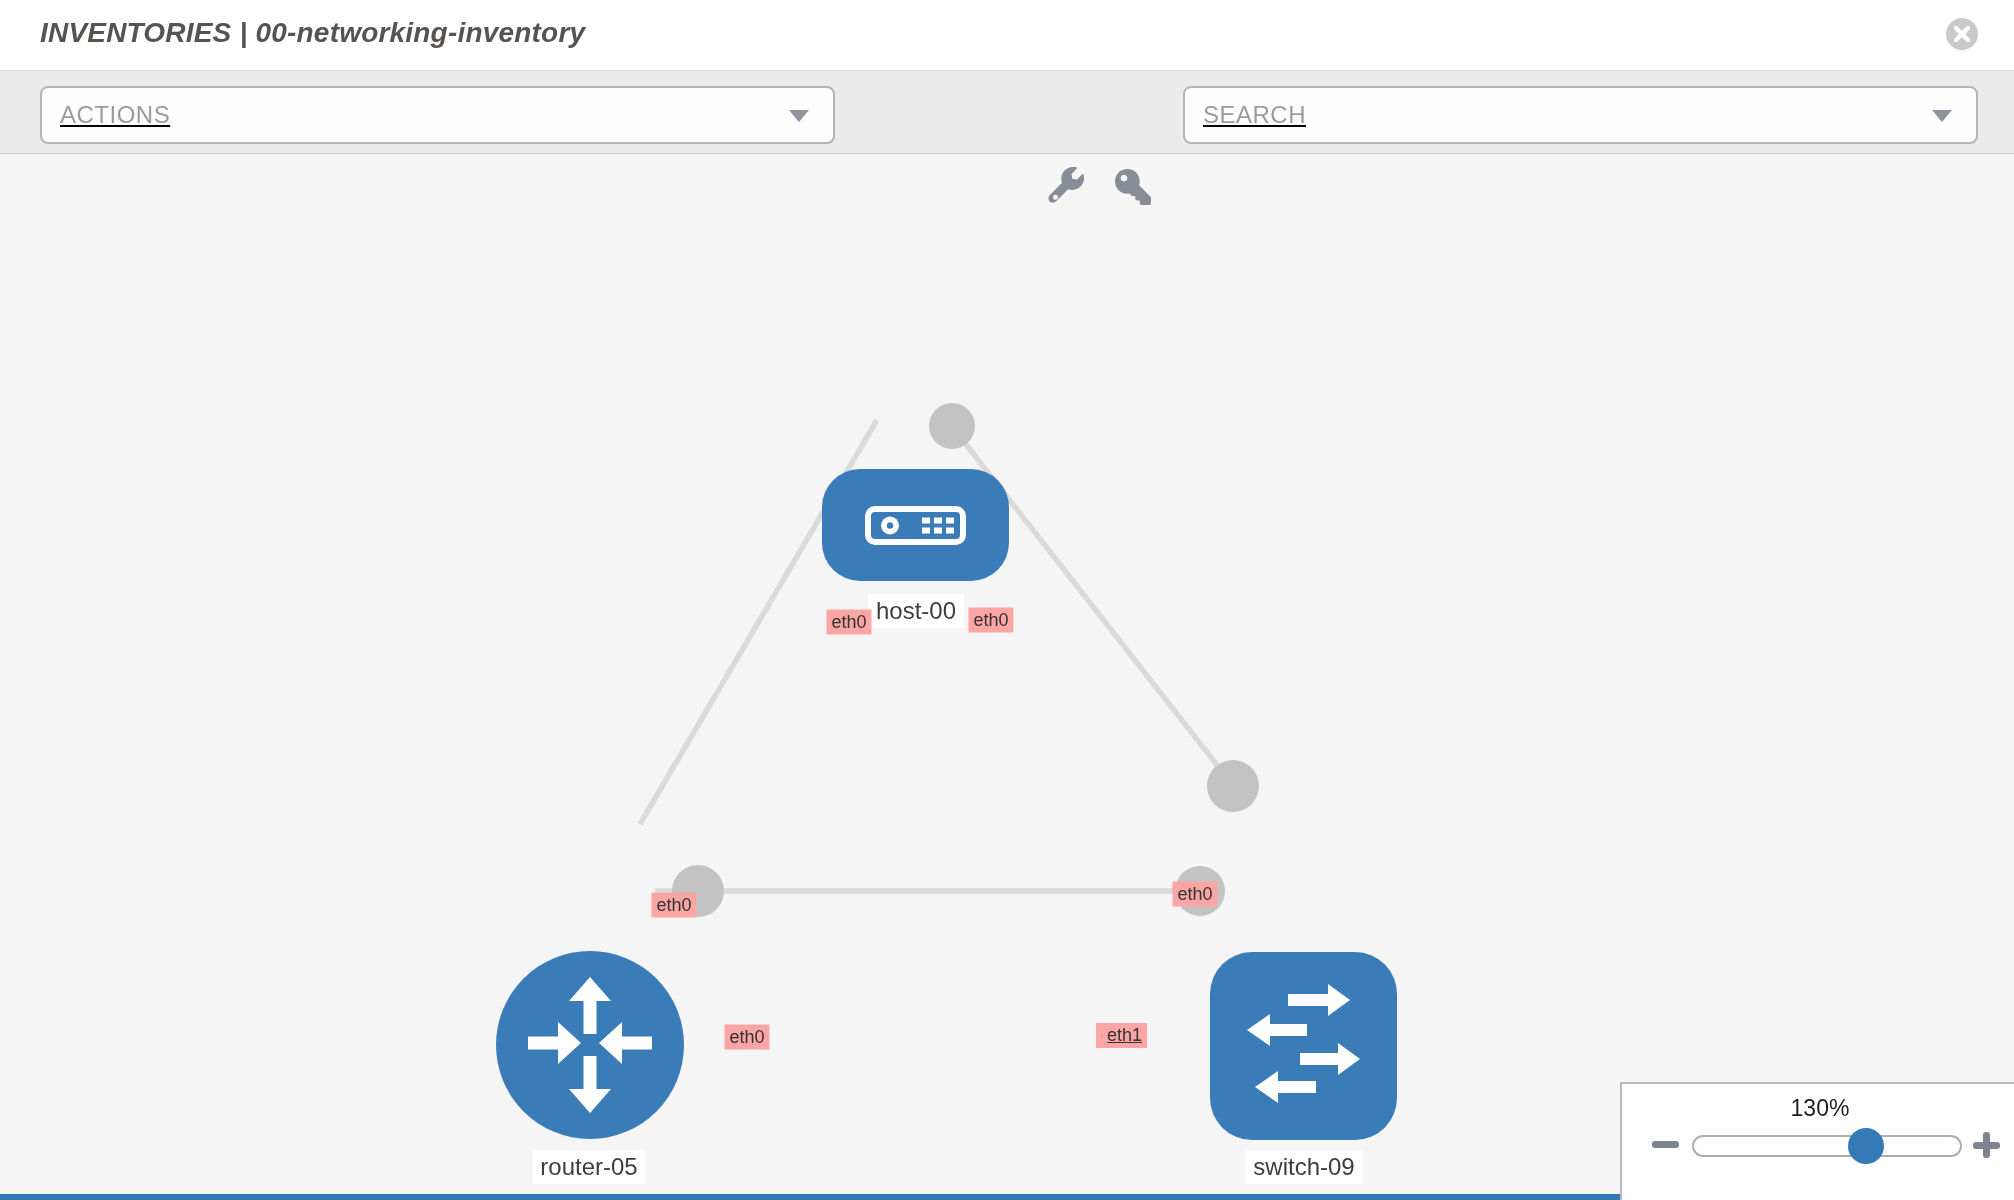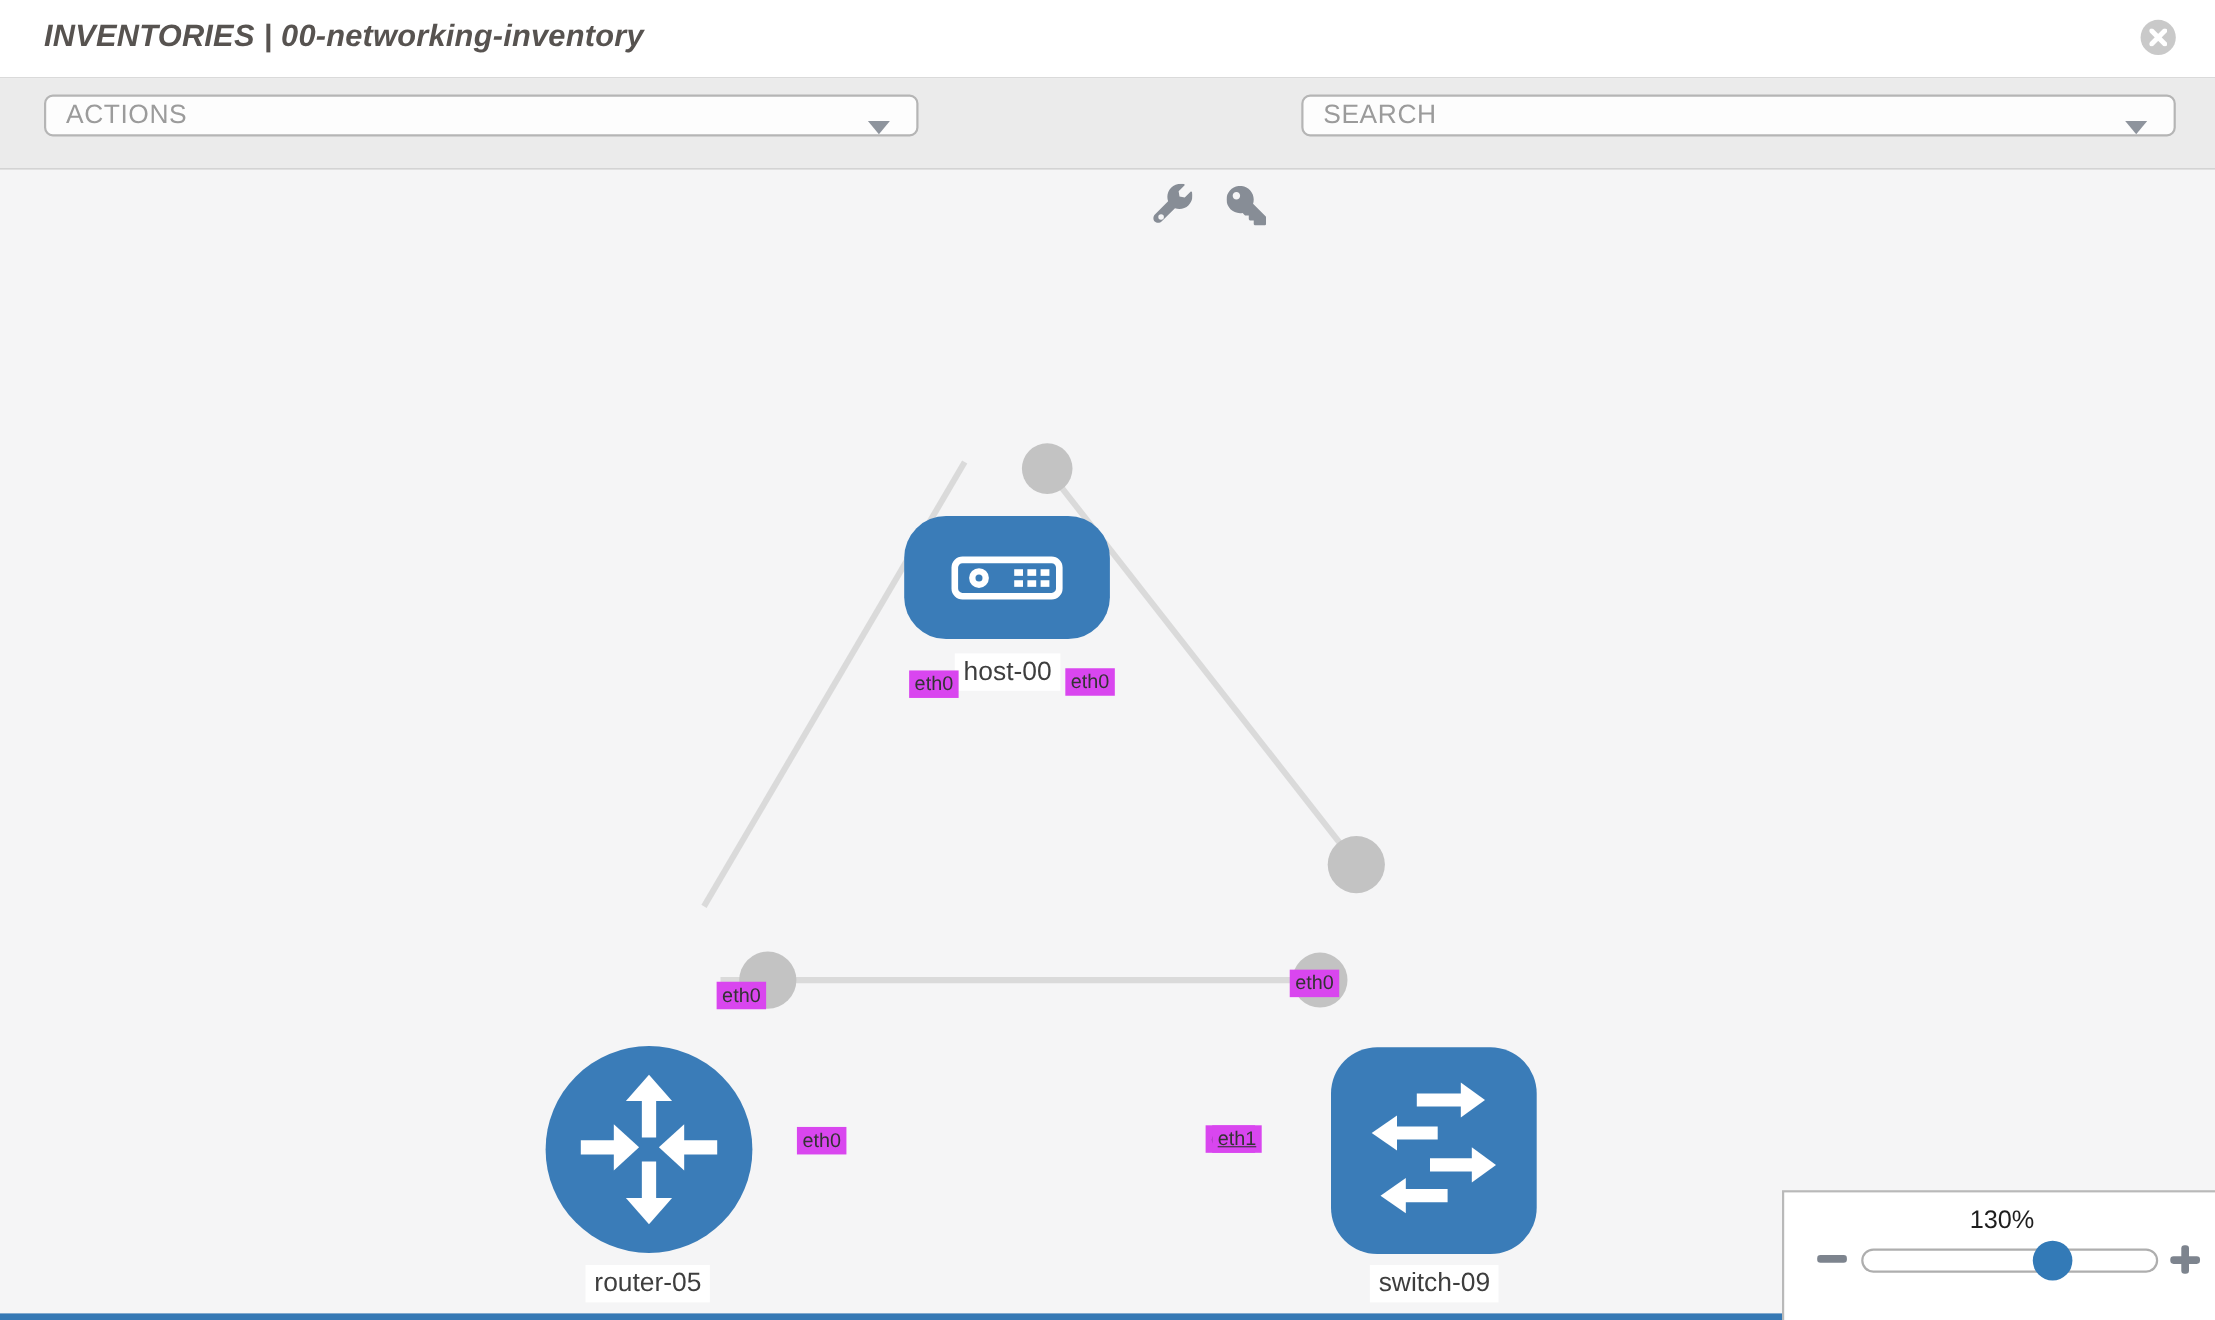--- a/index.html
+++ b/index.html
@@ -22,23 +22,23 @@
     position:absolute; left:1946px; top:18px; width:32px; height:32px;
     border-radius:50%; background:#c9c9c9; cursor:pointer;
     display:flex; align-items:center; justify-content:center;
   }
   
   .toolbar {
     position:absolute; left:0; top:71px; width:2014px; height:83px;
     background:#ebebeb; border-bottom:1px solid #c9c9c9;
   }
   .select-box {
-    position:absolute; top:15px; height:38px;
+    position:absolute; top:15px; height:58px;
     background:#fdfdfd; border:2px solid #b5b5b5; border-radius:8px;
-    display:flex; align-items:center; cursor:pointer;
+    display:flex; align-items:center; cursor:pointer;text-decoration:underline;
   }
   .actions-box { left:40px;  width:795px; }
   .search-box  { left:1183px; width:795px; }
   .select-label { margin-left:18px; font-size:24px; color:#9b9b9b; letter-spacing:0.5px; }
   .caret {
     position:absolute; right:24px; top:22px; width:0; height:0;
     border-left:10px solid transparent; border-right:10px solid transparent;
     border-top:12px solid #8e949d;
   }
   .tool-icon { position:absolute; cursor:pointer; }
@@ -52,21 +52,21 @@
   .node-host   { left:822px;  top:315px; width:187px; height:112px; border-radius:38px; }
   .node-router { left:496px;  top:797px; width:188px; height:188px; border-radius:50%; }
   .node-switch { left:1210px; top:798px; width:187px; height:188px; border-radius:42px; }
   .node-label {
     position:absolute; transform:translate(-50%,-50%);
     background:#ffffff; color:#3e3e3e; font-size:24px;
     padding:3px 8px; white-space:nowrap;
   }
   .if-label {
     position:absolute; transform:translate(-50%,-50%);
-    background:#d946ef; color:#333333; font-size:18px;
+    background:#fca5a5; color:#333333; font-size:18px;
     padding:2px 5px; white-space:nowrap;
   }
   .if-label-anchored { transform:none; }   
   
   .zoom-panel {
     position:absolute; left:1620px; top:1082px; width:400px; height:130px;
     background:#ffffff; border:2px solid #b9b9b9;
   }
   .zoom-level {
     position:absolute; left:0; top:11px; width:396px; text-align:center;

